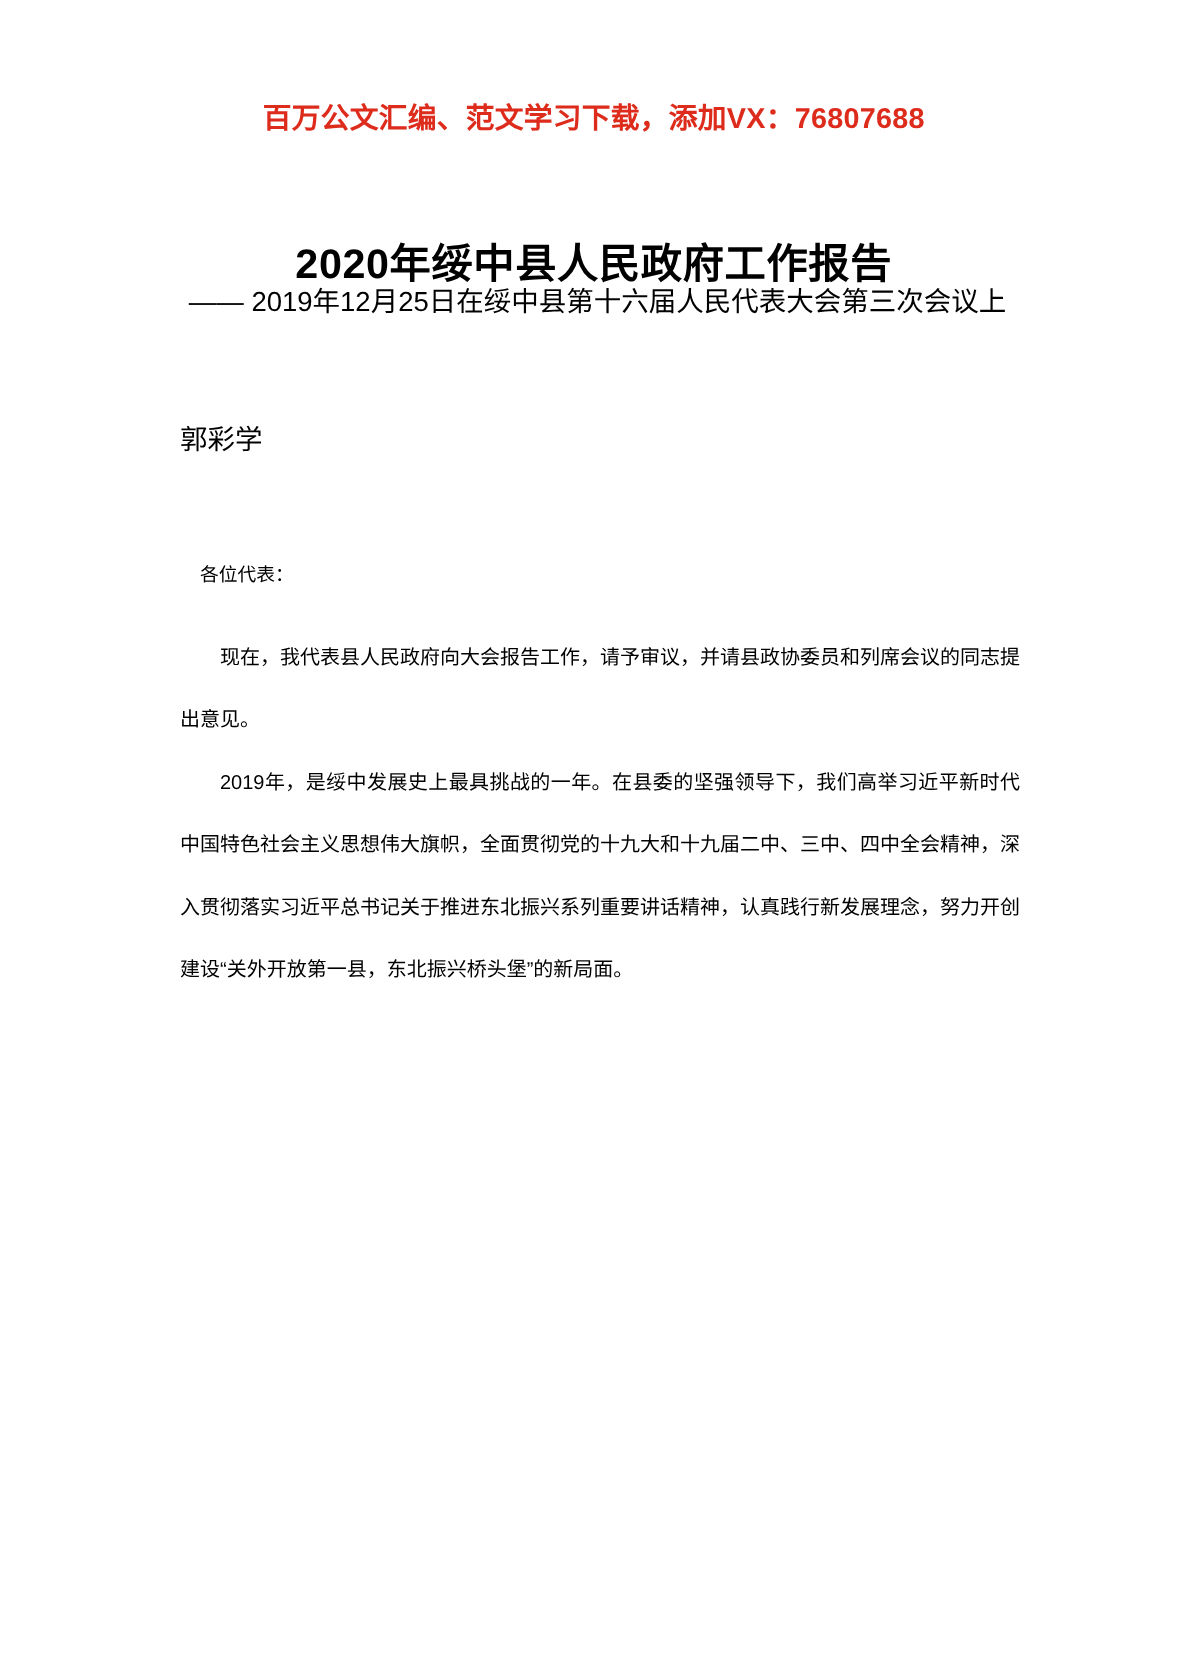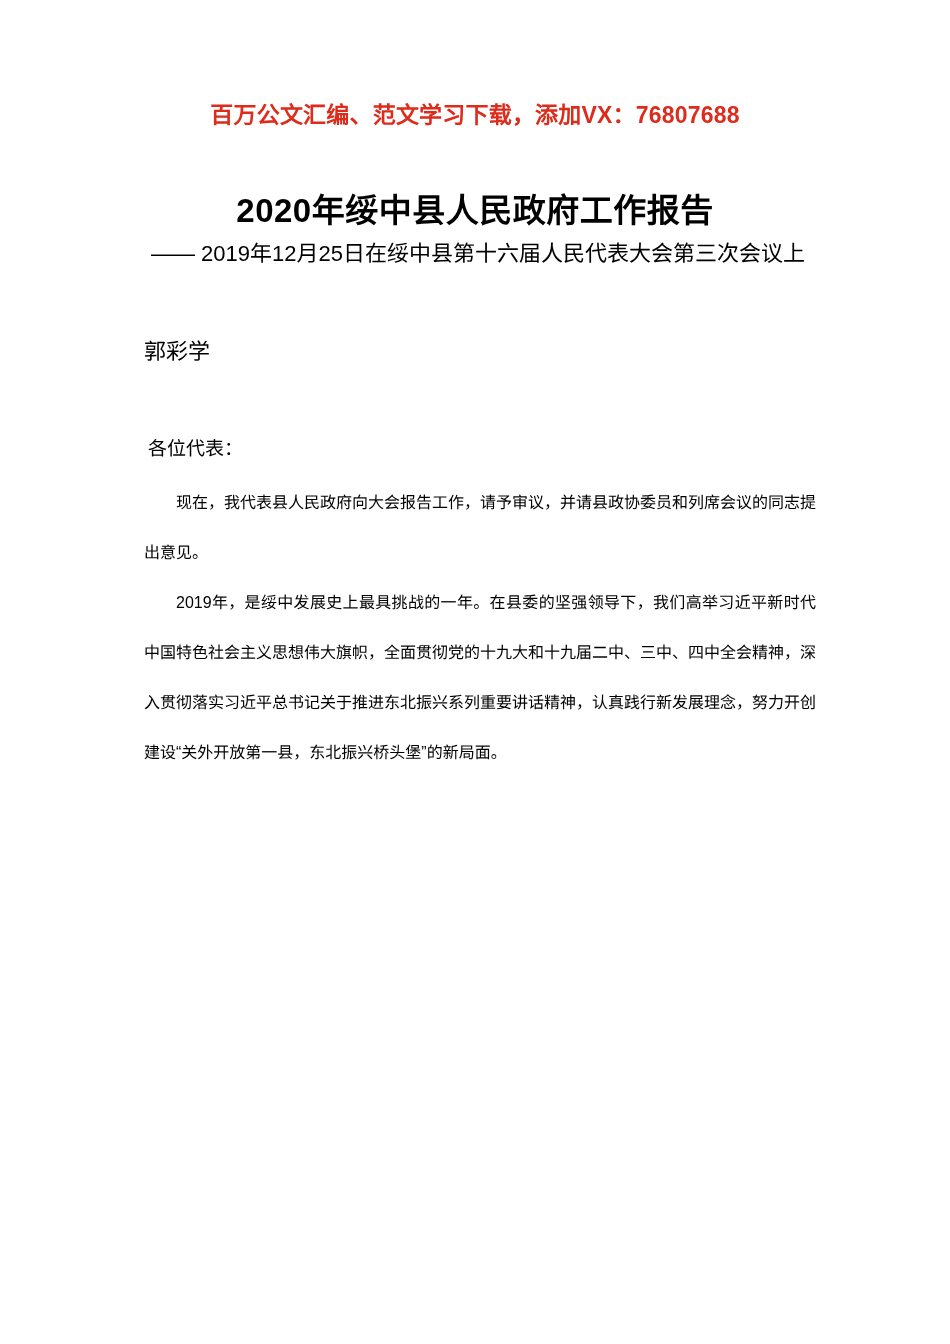--- a/index.html
+++ b/index.html
@@ -30,39 +30,38 @@
     position: absolute;
     top: 80px;
     left: 0;
     width: 950px;
     text-align: center;
     font-size: 23px;
     font-weight: 700;
     letter-spacing: 0.2px;
     line-height: 1.3;
     white-space: nowrap;
-    margin-top: 21px;
   }
 
   
   .doc-title {
     position: absolute;
     top: 168px;
     left: 0;
     width: 950px;
     text-align: center;
     font-size: 33px;
     font-weight: 700;
     letter-spacing: 0.5px;
     line-height: 1.25;
   }
 
   .subtitle-block {
     position: absolute;
-    top: 228px;
+    top: 216px;
     left: 144px;
     width: 668px;
     text-align: center;
     font-size: 22px;
     font-weight: 400;
     line-height: 52px;
   }
 
   .author-line {
     position: absolute;
@@ -94,23 +93,23 @@
   .para.indent {
     text-indent: 2em;
   }
 
   .para.heading {
     font-weight: 700;
     text-indent: 2em;
   }
 
   .salutation {
-    font-size: 19px;
+    font-size: 15px;
     line-height: 50px;
-    margin: 4px;
+    margin: 16px;
     font-family: Liberation Serif, serif;
   }
 </style>
 </head>
 <body>
 
 <div class="page">
 
   <div class="promo-header" style="color: rgb(221, 43, 28);">百万公文汇编、范文学习下载，添加VX：76807688</div>
 

